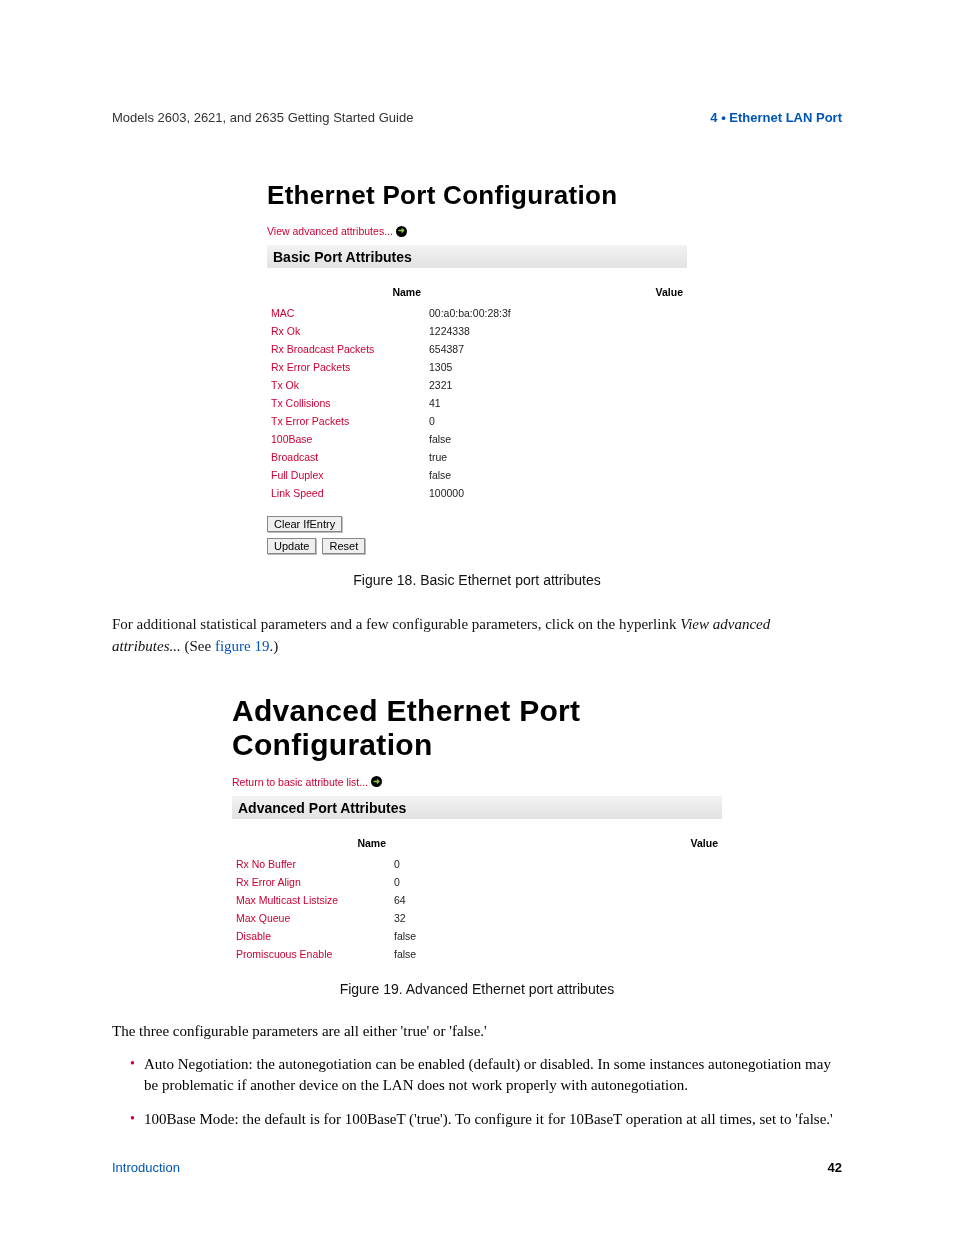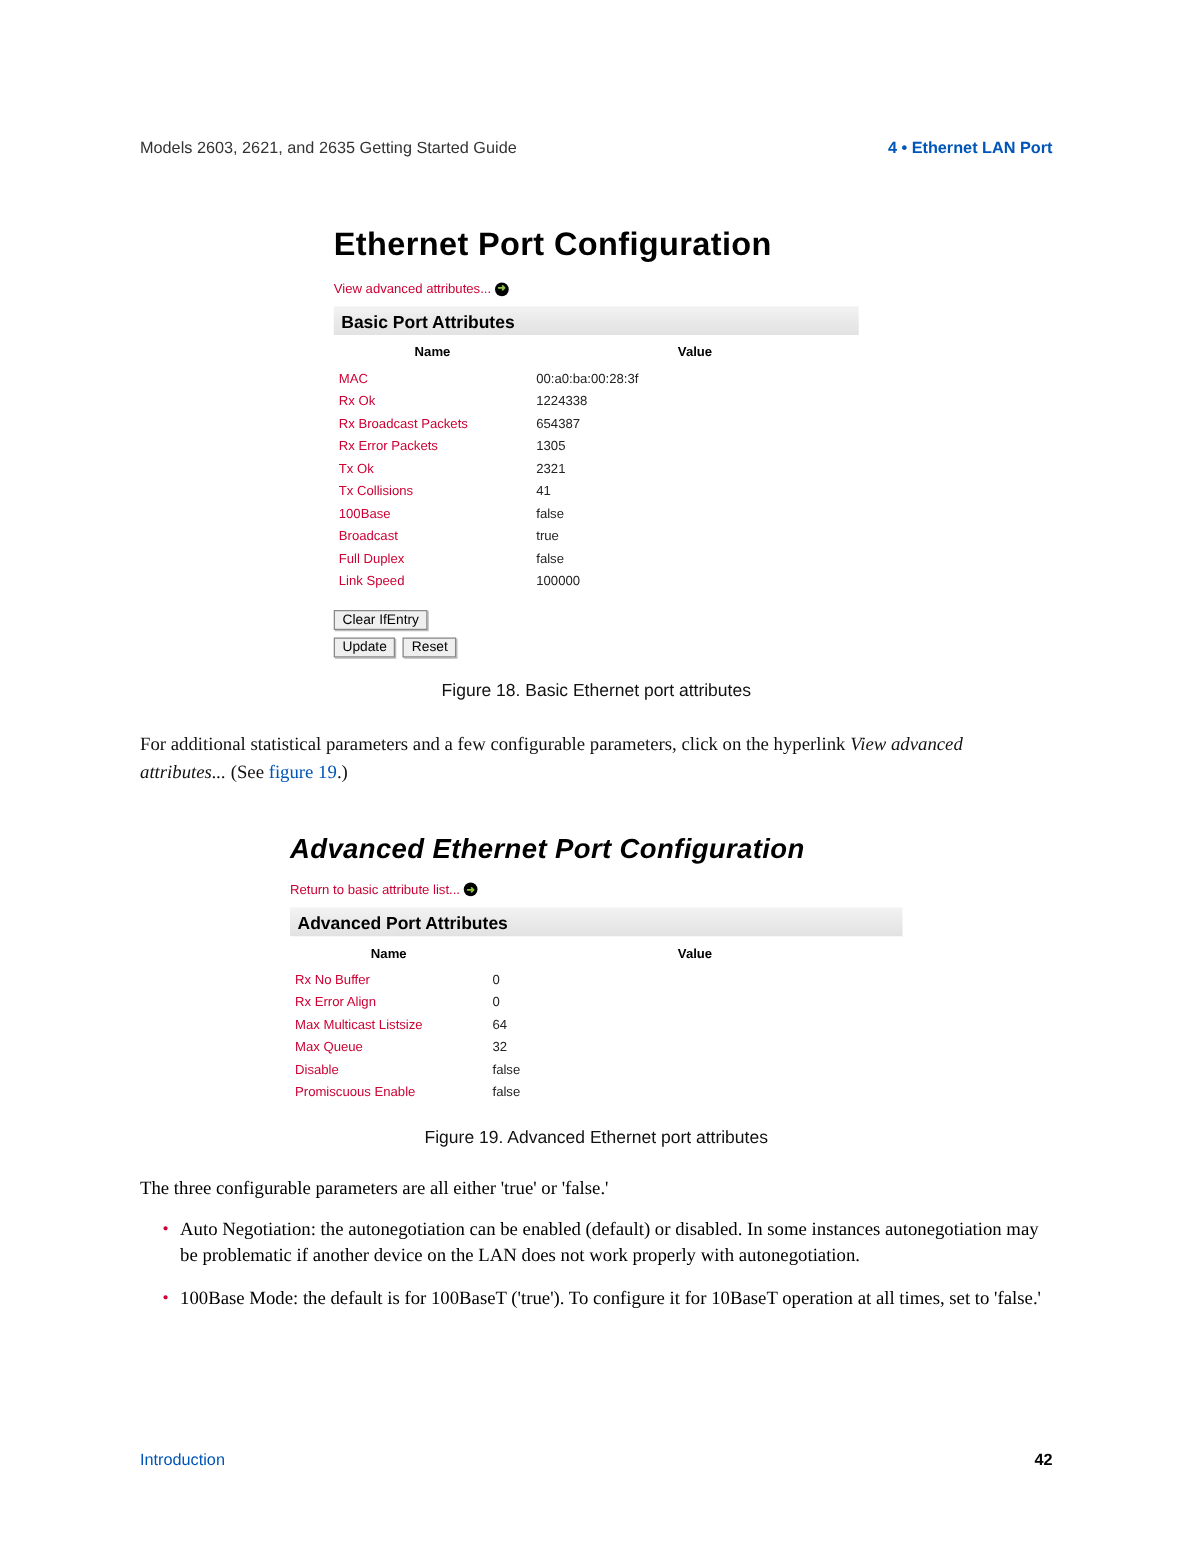--- a/index.html
+++ b/index.html
@@ -75,23 +75,23 @@
     padding: 4px 6px 3px 6px;
     color: #000;
   }
   table.attr {
     width: 100%;
     border-collapse: collapse;
     font-family: Arial, sans-serif;
     font-size: 10.5px;
   }
   table.attr th {
-    text-align: center;
-    font-weight: bold;
-    padding: 8px 4px 6px 4px;
+    text-align: right;
+    font-weight: bold;
+    padding: 18px 4px 6px 4px;
     color: #000;
   }
   table.attr td {
     padding: 3px 4px;
     vertical-align: top;
   }
   table.attr td.name {
     color: #cc0033;
     width: 150px;
   }
@@ -222,20 +222,24 @@
           </tr>
       <tr>
             <td class="name">Tx Ok</td>
             <td class="val">2321</td>
           </tr>
       <tr>
             <td class="name">Tx Collisions</td>
             <td class="val">41</td>
           </tr>
       <tr>
+            <td class="name">Tx Error Packets</td>
+            <td class="val">0</td>
+          </tr>
+      <tr>
             <td class="name">100Base</td>
             <td class="val">false</td>
           </tr>
       <tr>
             <td class="name">Broadcast</td>
             <td class="val">true</td>
           </tr>
       <tr>
             <td class="name">Full Duplex</td>
             <td class="val">false</td>
@@ -256,21 +260,21 @@
     </div>
   </div>
 
   <div class="caption">Figure 18. Basic Ethernet port attributes</div>
 
   <p class="body-para">
     <span>For additional statistical parameters and a few configurable parameters, click on the hyperlink </span><span class="italic">View advanced attributes...</span><span> (See </span><span class="figref">figure 19</span><span>.)</span>
   </p>
 
   <div class="fig-block" style="width:490px;">
-    <h2 class="fig-title" style="font-size:22px;font-style:italic;">Advanced Ethernet Port Configuration</h2>
+    <h2 class="fig-title" style="font-size:30px;">Advanced Ethernet Port Configuration</h2>
 
     <div class="adv-link">
       <span>Return to basic attribute list...</span>
       <span class="go-icon">➜</span>
     </div>
 
     <div class="section-bar">Advanced Port Attributes</div>
 
     <table class="attr">
       <tbody>

